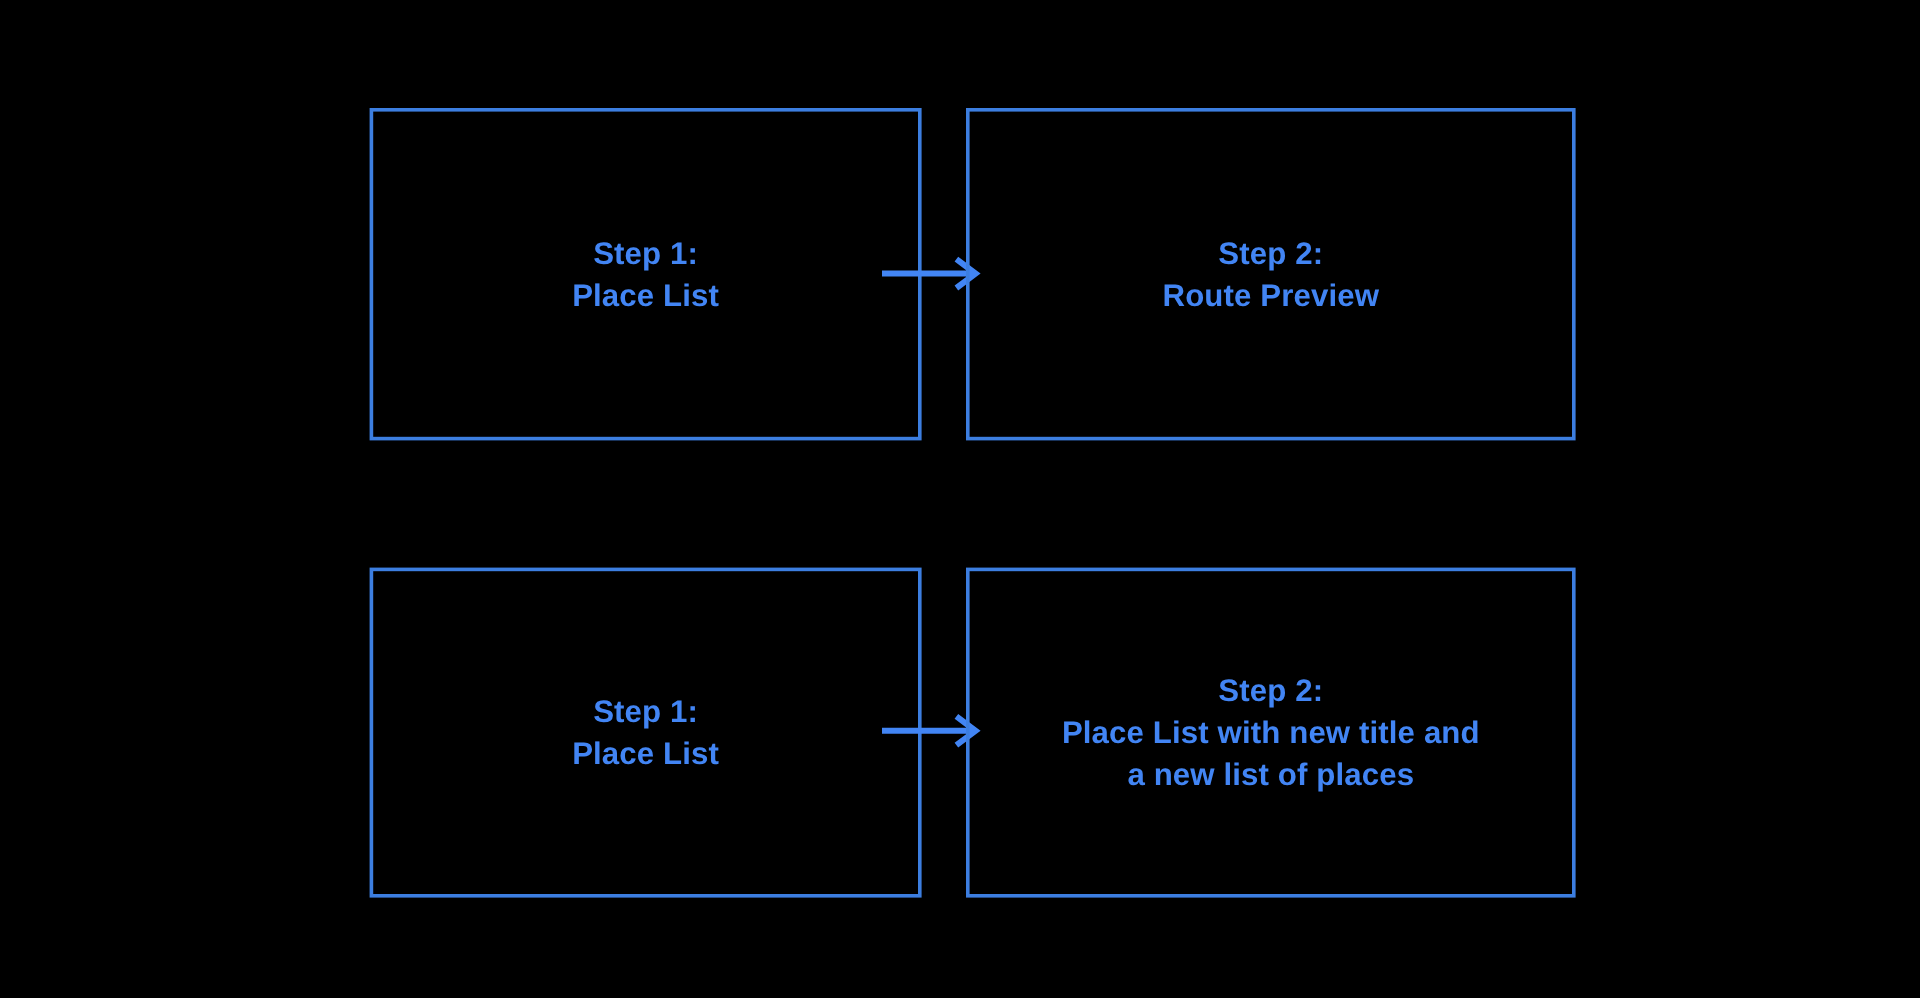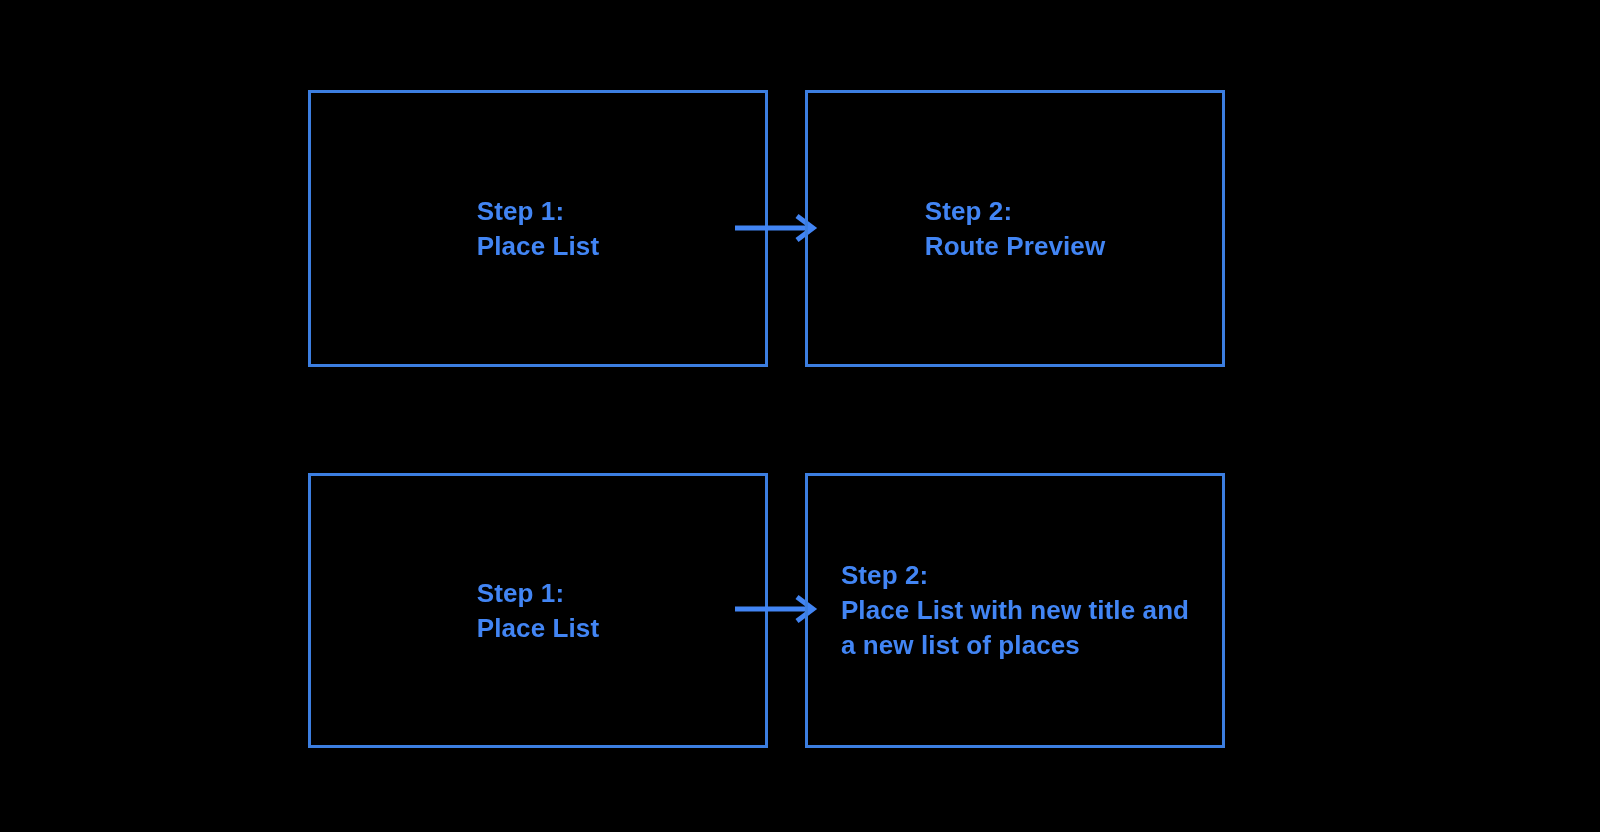--- a/index.html
+++ b/index.html
@@ -32,29 +32,29 @@
 
   
   .step-box {
     position: absolute;
     box-sizing: border-box;
     border: 3px solid #3c7ee0;
     background: transparent;
     display: flex;
     align-items: center;
     justify-content: center;
-    text-align: left;
+    text-align: center;
   }
   .step-box.left {
     left: 308px;
     width: 460px;
   }
   .step-box.right {
     left: 805px;
-    width: 420px;
+    width: 508px;
     text-decoration: underline;
   }
   #row-top .step-box    { top: 2px;  height: 277px; }
   #row-bottom .step-box { top: 2px;  height: 275px; }
 
   .box-label {
     color: #4285f4;
     font-size: 26px;
     font-weight: bold;
     line-height: 35px;

